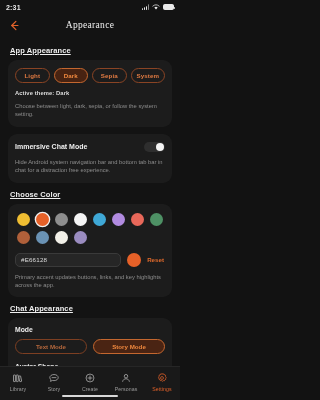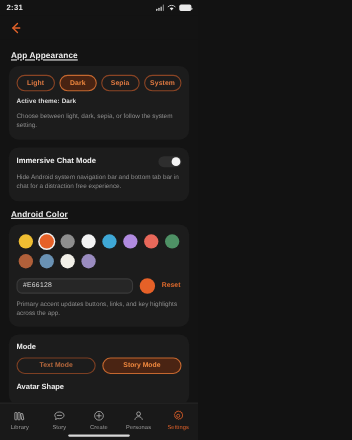--- a/index.html
+++ b/index.html
@@ -117,20 +117,21 @@
     </div>
   </div>
 
   <div class="topbar">
     <div class="back-btn">
       <svg width="11" height="11" viewBox="0 0 16 16">
         <path d="M10 2 L4 8 L10 14" stroke="#e2622a" stroke-width="1.8" fill="none" stroke-linecap="round" stroke-linejoin="round"></path>
         <path d="M4 8 H13" stroke="#e2622a" stroke-width="1.8" stroke-linecap="round"></path>
       </svg>
     </div>
+    <div class="topbar-title">Appearance</div>
   </div>
 
   <div class="content">
 
     <div class="section-title">App Appearance</div>
 
     <div class="card">
       <div class="chip-row">
         <div class="chip">Light</div>
         <div class="chip active">Dark</div>
@@ -144,21 +145,21 @@
     <div class="card">
       <div class="row">
         <div class="row-label">Immersive Chat Mode</div>
         <div class="toggle">
             <span class="knob"></span>
           </div>
       </div>
       <div class="desc">Hide Android system navigation bar and bottom tab bar in chat for a distraction free experience.</div>
     </div>
 
-    <div class="section-title">Android Color</div>
+    <div class="section-title">Choose Color</div>
 
     <div class="card">
       <div class="swatch-grid">
         <div class="swatch" style="background:#F0BE32"></div>
         <div class="swatch selected" style="background:#E66128"></div>
         <div class="swatch" style="background:#8E8E8E"></div>
         <div class="swatch" style="background:#F4F4F4"></div>
         <div class="swatch" style="background:#3FA8D6"></div>
         <div class="swatch" style="background:#B18BE0"></div>
         <div class="swatch" style="background:#E8685A"></div>
@@ -169,20 +170,21 @@
         <div class="swatch" style="background:#9A8CC0"></div>
       </div>
       <div class="hex-row">
         <div class="hex-input" title="#RRGGBB">#E66128</div>
         <div class="preview-dot" style="background:#E66128"></div>
         <div class="reset-btn">Reset</div>
       </div>
       <div class="desc">Primary accent updates buttons, links, and key highlights across the app.</div>
     </div>
 
+    <div class="section-title">Chat Appearance</div>
 
     <div class="card">
       <div class="sub-label">Mode</div>
       <div class="mode-row">
         <div class="mode-btn">Text Mode</div>
         <div class="mode-btn active">Story Mode</div>
       </div>
       <div class="sub-label" style="margin-top:9px;margin-bottom:4px">Avatar Shape</div>
 
     </div>

